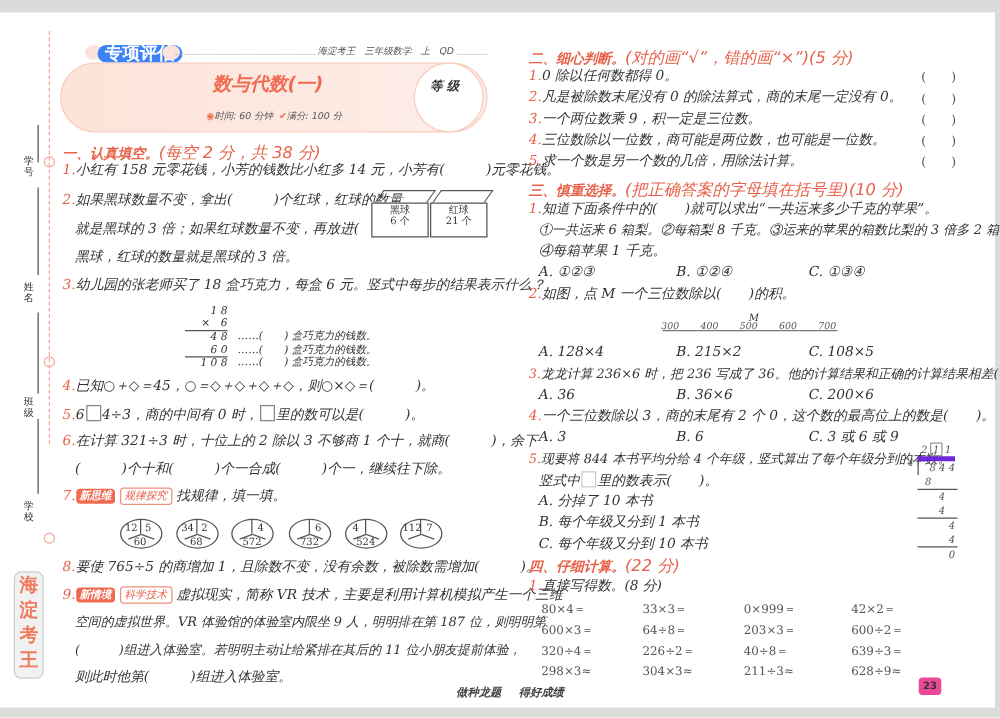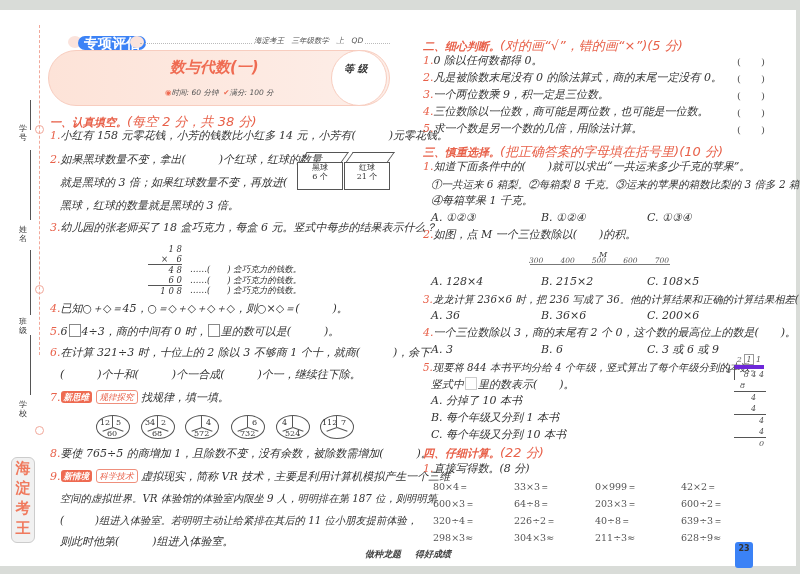--- a/index.html
+++ b/index.html
@@ -30,21 +30,21 @@
   .oval .v{position:absolute;left:15px;top:0;height:11px;border-left:1px solid #555;}
   .oval .a{position:absolute;left:5px;top:11px;width:11px;border-top:1px solid #555;transform:rotate(-20deg);transform-origin:right;}
   .oval .b{position:absolute;left:16px;top:11px;width:11px;border-top:1px solid #555;transform:rotate(20deg);transform-origin:left;}
   .oval span{position:absolute;font-size:8px;line-height:9px;}
   .boxdraw{position:absolute;width:44px;height:26px;border:1px solid #555;background:#fff;font-size:8px;line-height:9px;text-align:center;}
   .boxtop{position:absolute;height:10px;border:1px solid #555;border-bottom:none;transform:skewX(-35deg);}
   .numline{position:absolute;left:530px;top:254px;width:140px;border-top:1px solid #777;}
   .vert{font-size:8.5px;line-height:10px;}
   .calc{position:absolute;font-size:9.5px;color:#555;white-space:nowrap;font-family:"DejaVu Serif",serif;}
   .rp{position:absolute;font-size:10px;color:#555;}
-  .pagenum{position:absolute;left:735px;top:532px;width:18px;height:26px;background:#3b82f6;border-radius:3px;font-size:8px;line-height:14px;text-align:center;color:#333;font-family:"DejaVu Sans",sans-serif;font-weight:bold;}
+  .pagenum{position:absolute;left:735px;top:532px;width:18px;height:14px;background:#ec4899;border-radius:3px;font-size:8px;line-height:14px;text-align:center;color:#333;font-family:"DejaVu Sans",sans-serif;font-weight:bold;}
   .footer{position:absolute;top:538px;font-size:9px;font-weight:bold;color:#444;font-style:italic;}
 </style>
 </head>
 <body>
 
 <div class="page">
 
   <div class="dotline"></div>
   <div class="bindline" style="top:90px;height:30px"></div>
   <div class="bindlabel" style="top:114px">学号</div>

